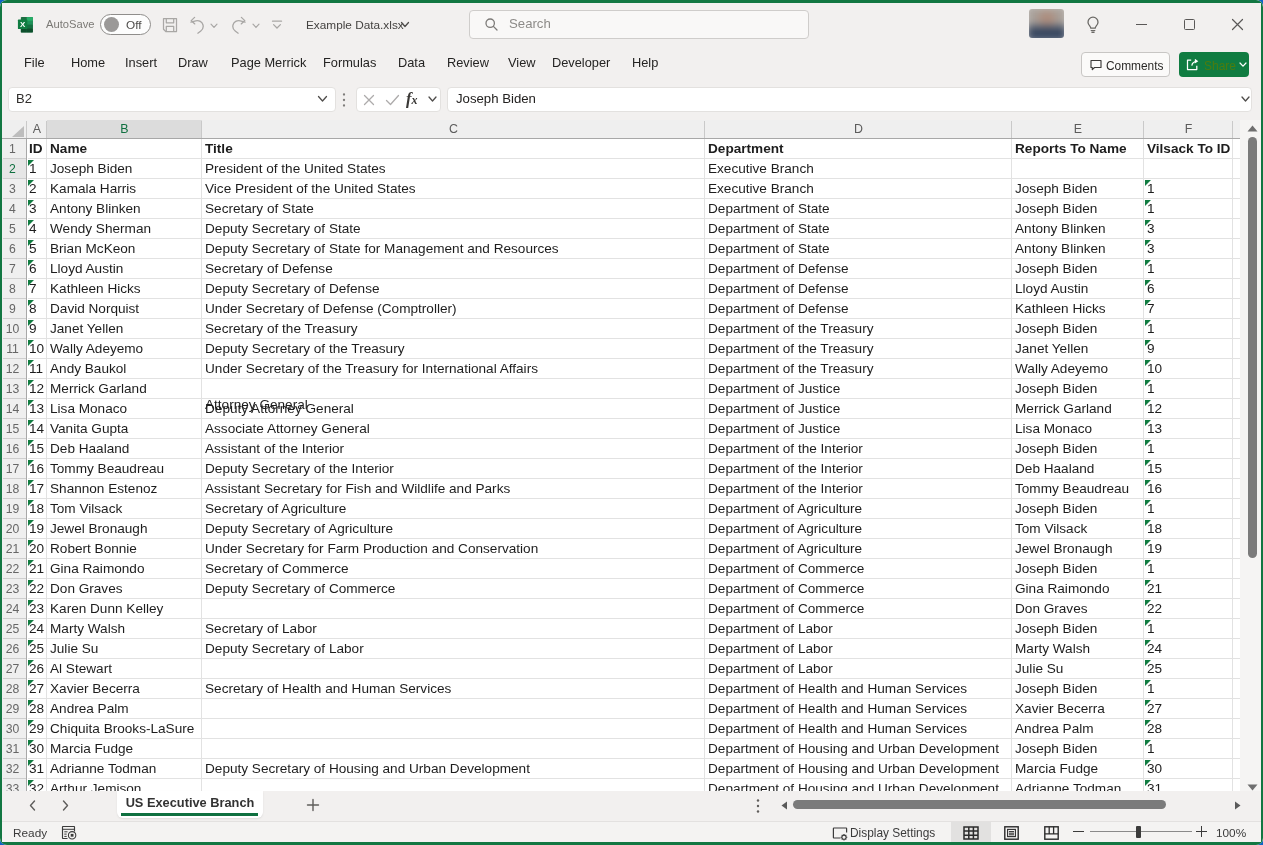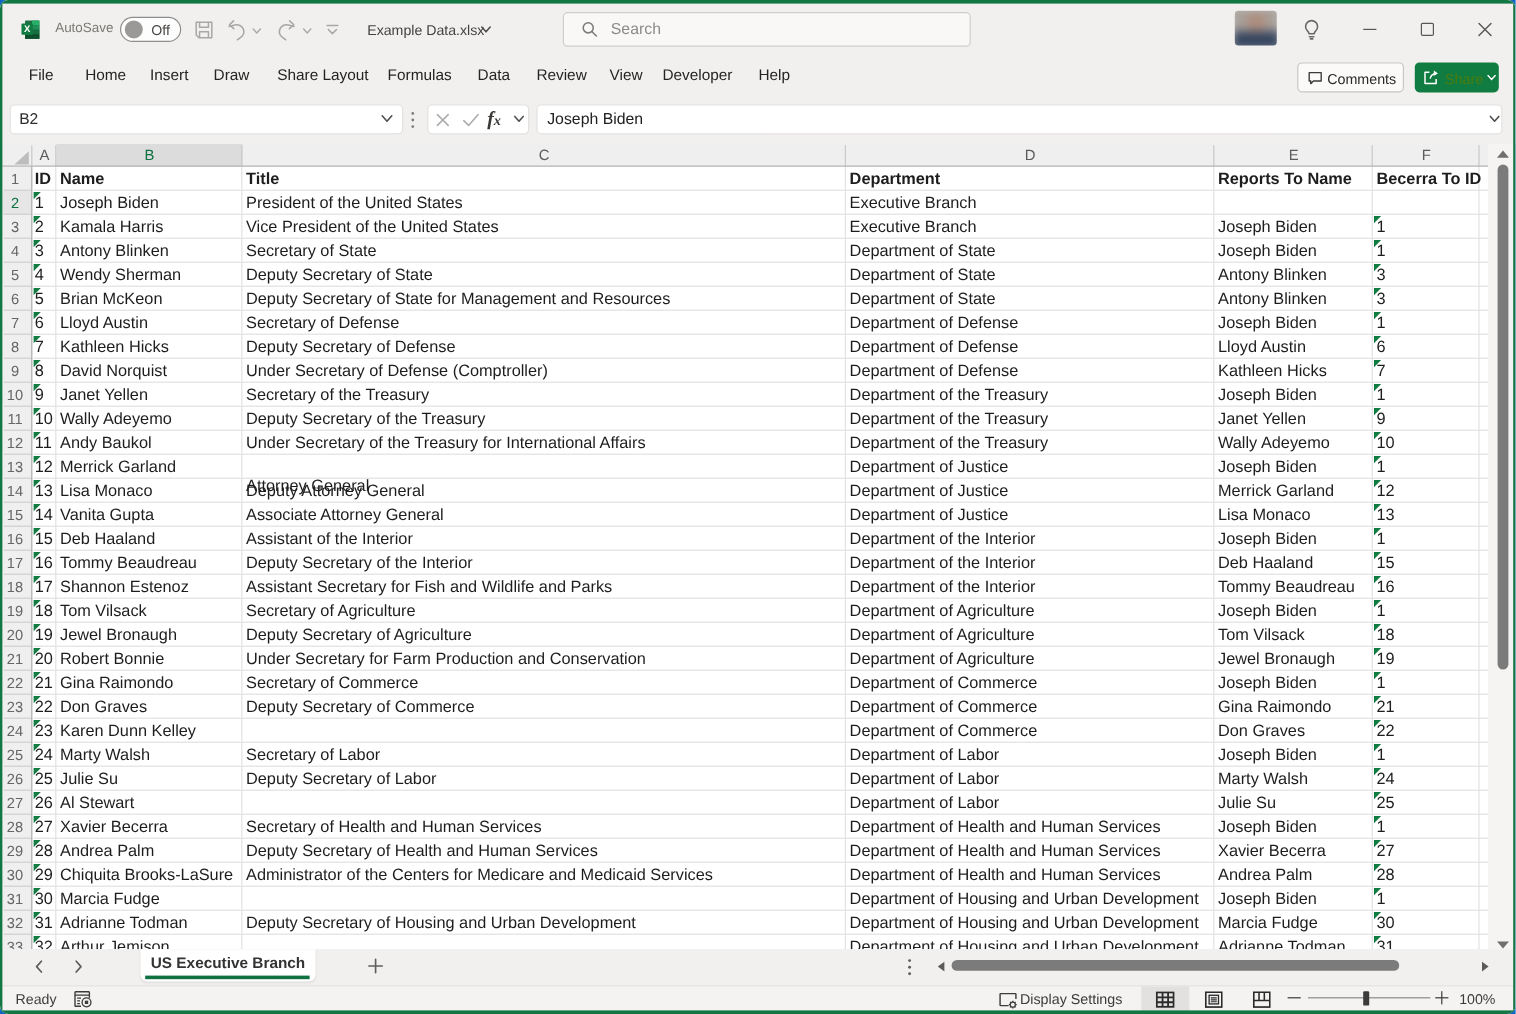--- a/index.html
+++ b/index.html
@@ -86,21 +86,21 @@
 <div class="a" style="left:1136px;top:24px;width:11px;height:1.4px;background:#5a5857"></div>
 <div class="a" style="left:1184px;top:19px;width:11px;height:11px;border:1.3px solid #5a5857;border-radius:1.5px"></div>
 <svg class="a" style="left:1230px;top:17px" width="15" height="15" viewBox="0 0 15 15">
 <path d="M2.5 2.5 L12.5 12.5 M12.5 2.5 L2.5 12.5" stroke="#5a5857" stroke-width="1.2" stroke-linecap="round"></path>
 </svg>
 <div class="a" style="left:0;top:48px;width:1263px;height:32px;background:#f2f0ef"></div>
 <div class="tab" style="left:24px">File</div>
 <div class="tab" style="left:71px">Home</div>
 <div class="tab" style="left:125px">Insert</div>
 <div class="tab" style="left:178px">Draw</div>
-<div class="tab" style="left:231px">Share Layout</div>
+<div class="tab" style="left:231px">Page Merrick</div>
 <div class="tab" style="left:323px">Formulas</div>
 <div class="tab" style="left:398px">Data</div>
 <div class="tab" style="left:447px">Review</div>
 <div class="tab" style="left:508px">View</div>
 <div class="tab" style="left:552px">Developer</div>
 <div class="tab" style="left:632px">Help</div>
 <div class="a" style="left:1081px;top:52px;width:89px;height:25px;background:#fbfaf9;border:1px solid #c8c6c4;border-radius:4px"></div>
 <svg class="a" style="left:1089px;top:58px" width="14" height="14" viewBox="0 0 14 14">
 <path d="M2 2.5 h10 v7 h-6.5 l-2.2 2.2 v-2.2 h-1.3 z" stroke="#3d3b39" fill="none" stroke-width="1.15" stroke-linejoin="round"></path>
 </svg>
@@ -268,21 +268,21 @@
 <div class="a" style="left:199px;top:0;width:1px;height:652px;background:#e2e2e2"></div>
 <div class="a" style="left:702px;top:0;width:1px;height:652px;background:#e2e2e2"></div>
 <div class="a" style="left:1009px;top:0;width:1px;height:652px;background:#e2e2e2"></div>
 <div class="a" style="left:1141px;top:0;width:1px;height:652px;background:#e2e2e2"></div>
 <div class="a" style="left:1230px;top:0;width:1px;height:652px;background:#e2e2e2"></div>
 <div class="cell" style="left:27px;top:0px;font-weight:bold;">ID</div>
 <div class="cell" style="left:48px;top:0px;font-weight:bold;">Name</div>
 <div class="cell" style="left:203px;top:0px;font-weight:bold;">Title</div>
 <div class="cell" style="left:706px;top:0px;font-weight:bold;">Department</div>
 <div class="cell" style="left:1013px;top:0px;font-weight:bold;">Reports To Name</div>
-<div class="cell" style="left:1145px;top:0px;font-weight:bold;">Becerra To ID</div>
+<div class="cell" style="left:1145px;top:0px;font-weight:bold;">Vilsack To ID</div>
 <div class="cell" style="left:27px;top:20px;">1</div>
 <div class="cell" style="left:48px;top:20px;">Joseph Biden</div>
 <div class="cell" style="left:203px;top:20px;">President of the United States</div>
 <div class="cell" style="left:706px;top:20px;">Executive Branch</div>
 <div class="cell" style="left:27px;top:40px;">2</div>
 <div class="cell" style="left:48px;top:40px;">Kamala Harris</div>
 <div class="cell" style="left:203px;top:40px;">Vice President of the United States</div>
 <div class="cell" style="left:706px;top:40px;">Executive Branch</div>
 <div class="cell" style="left:1013px;top:40px;">Joseph Biden</div>
 <div class="cell" style="left:1145px;top:40px;">1</div>
@@ -429,27 +429,25 @@
 <div class="cell" style="left:1013px;top:520px;">Julie Su</div>
 <div class="cell" style="left:1145px;top:520px;">25</div>
 <div class="cell" style="left:27px;top:540px;">27</div>
 <div class="cell" style="left:48px;top:540px;">Xavier Becerra</div>
 <div class="cell" style="left:203px;top:540px;">Secretary of Health and Human Services</div>
 <div class="cell" style="left:706px;top:540px;">Department of Health and Human Services</div>
 <div class="cell" style="left:1013px;top:540px;">Joseph Biden</div>
 <div class="cell" style="left:1145px;top:540px;">1</div>
 <div class="cell" style="left:27px;top:560px;">28</div>
 <div class="cell" style="left:48px;top:560px;">Andrea Palm</div>
-<div class="cell" style="left:203px;top:560px;">Deputy Secretary of Health and Human Services</div>
 <div class="cell" style="left:706px;top:560px;">Department of Health and Human Services</div>
 <div class="cell" style="left:1013px;top:560px;">Xavier Becerra</div>
 <div class="cell" style="left:1145px;top:560px;">27</div>
 <div class="cell" style="left:27px;top:580px;">29</div>
 <div class="cell" style="left:48px;top:580px;">Chiquita Brooks-LaSure</div>
-<div class="cell" style="left:203px;top:580px;">Administrator of the Centers for Medicare and Medicaid Services</div>
 <div class="cell" style="left:706px;top:580px;">Department of Health and Human Services</div>
 <div class="cell" style="left:1013px;top:580px;">Andrea Palm</div>
 <div class="cell" style="left:1145px;top:580px;">28</div>
 <div class="cell" style="left:27px;top:600px;">30</div>
 <div class="cell" style="left:48px;top:600px;">Marcia Fudge</div>
 <div class="cell" style="left:706px;top:600px;">Department of Housing and Urban Development</div>
 <div class="cell" style="left:1013px;top:600px;">Joseph Biden</div>
 <div class="cell" style="left:1145px;top:600px;">1</div>
 <div class="cell" style="left:27px;top:620px;">31</div>
 <div class="cell" style="left:48px;top:620px;">Adrianne Todman</div>

